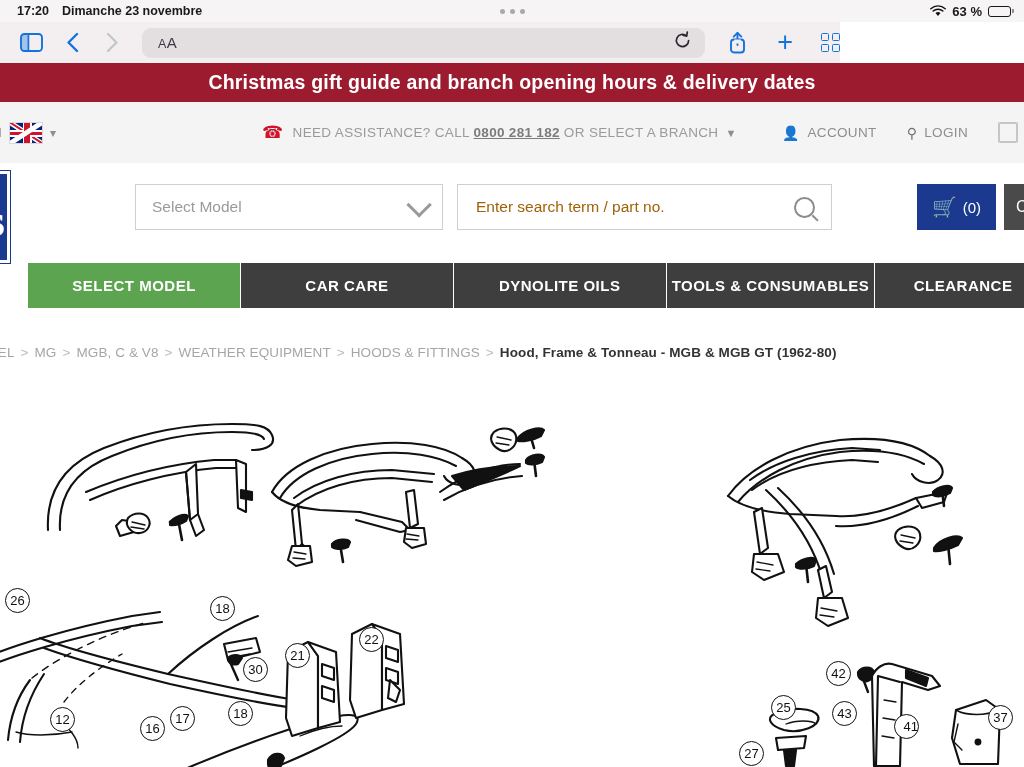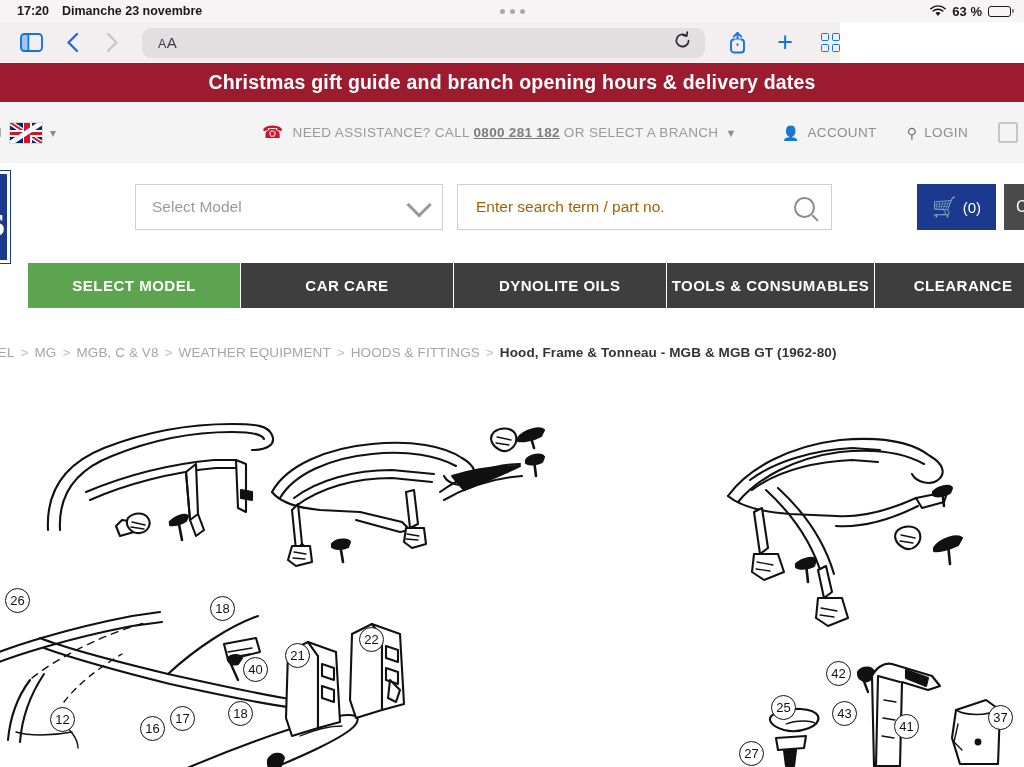--- a/index.html
+++ b/index.html
@@ -527,21 +527,21 @@
       </g>
     </svg>
     <div id="callouts">
         <div class="callout" style="left: 5px; top: 208px;">
           <span>26</span>
         </div>
         <div class="callout" style="left: 210px; top: 216px;">
           <span>18</span>
         </div>
         <div class="callout" style="left: 243px; top: 277px;">
-          <span>40</span>
+          <span>30</span>
         </div>
         <div class="callout" style="left: 285px; top: 263px;">
           <span>21</span>
         </div>
         <div class="callout" style="left: 359px; top: 247px;">
           <span>22</span>
         </div>
         <div class="callout" style="left: 50px; top: 327px;">
           <span>12</span>
         </div>
@@ -559,21 +559,21 @@
         </div>
         <div class="callout" style="left: 832px; top: 321px;">
           <span>43</span>
         </div>
         <div class="callout" style="left: 771px; top: 315px;">
           <span>25</span>
         </div>
         <div class="callout" style="left: 739px; top: 349px; margin-top: 12px;">
           <span>27</span>
         </div>
-        <div class="callout" style="left: 894px; top: 334px;">
+        <div class="callout" style="left: 894px; top: 334px; justify-content: flex-end;">
           <span>41</span>
         </div>
         <div class="callout" style="left: 988px; top: 325px;">
           <span>37</span>
         </div>
       </div>
   </div>
 
 </div>
 

